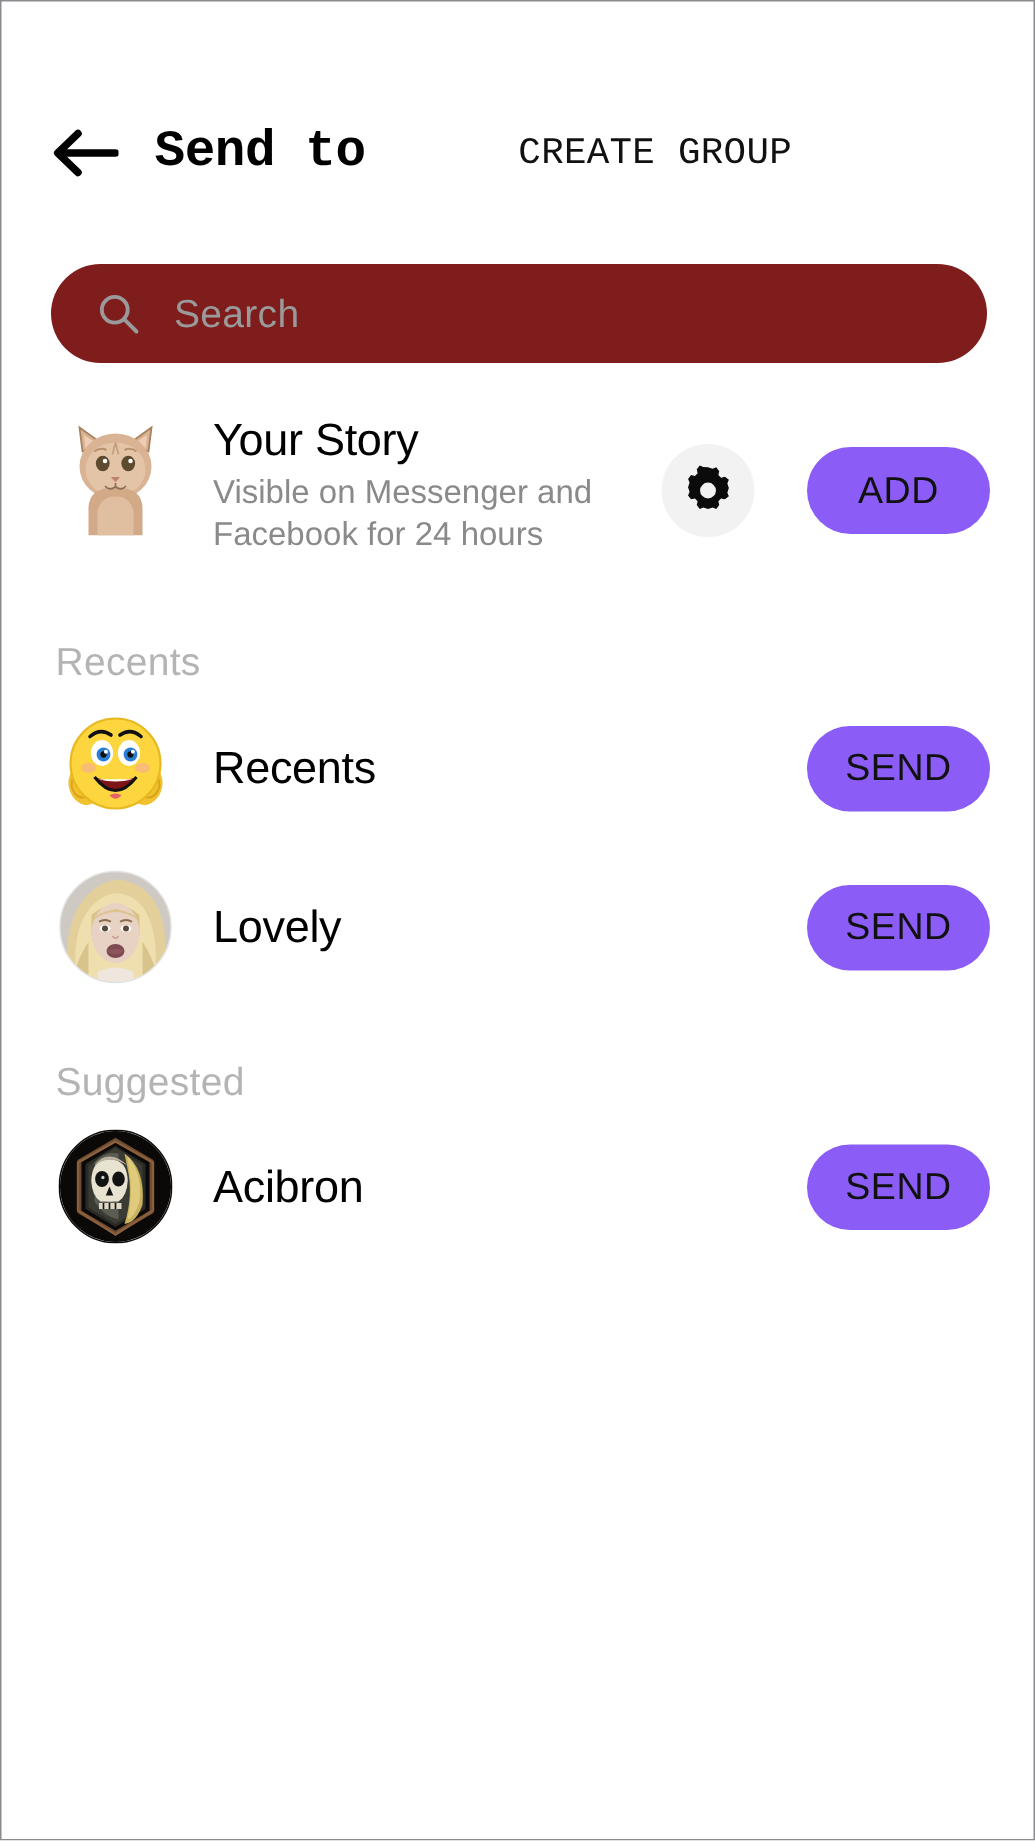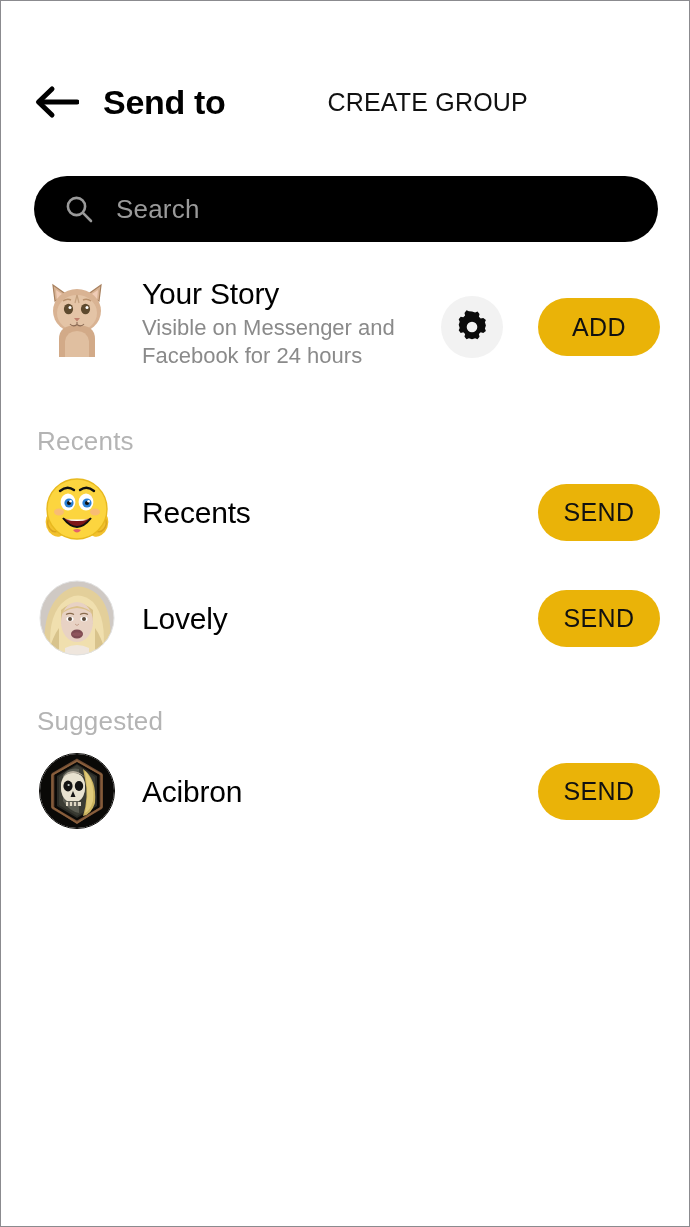--- a/index.html
+++ b/index.html
@@ -26,20 +26,21 @@
 
   
   .header {
     position: absolute;
     left: 0;
     top: 60px;
     width: 557px;
     height: 82px;
     display: flex;
     align-items: center;
+    font-family: Liberation Mono, monospace;
   }
   .back-btn {
     width: 66px;
     margin-left: 22px;
     display: flex;
     align-items: center;
     justify-content: center;
     cursor: pointer;
   }
   .page-title {
@@ -62,21 +63,21 @@
     cursor: pointer;
   }
 
   
   .search-bar {
     position: absolute;
     left: 33px;
     top: 175px;
     width: 624px;
     height: 66px;
-    background: #000000;
+    background: #7f1d1d;
     border-radius: 33px;
     display: flex;
     align-items: center;
     box-sizing: border-box;
     cursor: text;
   }
   .search-icon {
     width: 30px;
     height: 30px;
     margin-left: 30px;
@@ -140,21 +141,21 @@
     border-radius: 50%;
     background: #f2f2f2;
     display: flex;
     align-items: center;
     justify-content: center;
     cursor: pointer;
   }
 
   .pill-btn {
     position: absolute;
-    background: #eab308;
+    background: #8b5cf6;
     border-radius: 30px;
     display: flex;
     align-items: center;
     justify-content: center;
     font-size: 25px;
     color: #111111;
     letter-spacing: 0.4px;
     cursor: pointer;
     border: none;
     font-family: "Liberation Sans", sans-serif;

